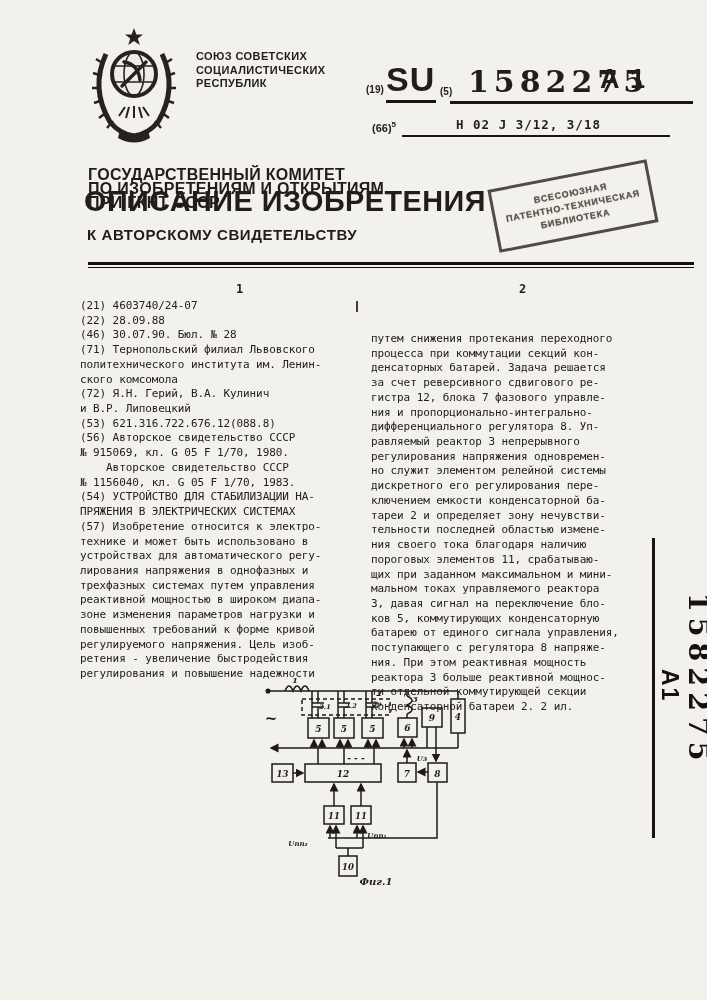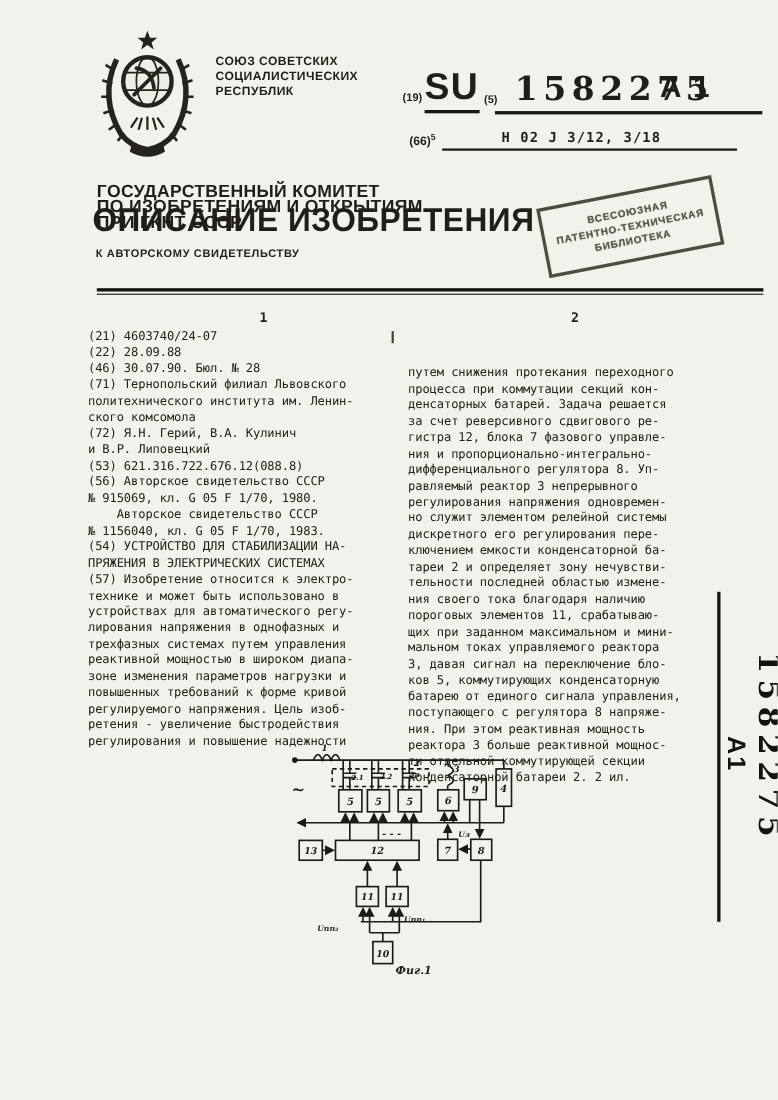--- a/index.html
+++ b/index.html
@@ -22,21 +22,21 @@
     font-size:30px; font-weight:bold; letter-spacing:5px; }
   .kind-code { left:600px; top:64px; font-size:27px; font-weight:bold; letter-spacing:2px; }
   .rule { background:#181512; }
   .ipc-label { left:372px; top:120px; font-size:11px; font-weight:bold; }
   .ipc-value { left:428px; top:117px; font-size:12.5px; font-weight:bold;
     font-family:"DejaVu Sans Mono", monospace; letter-spacing:1px;margin-left:28px; }
   .committee { left:88px; top:140px; font-size:16px; font-weight:bold;
     line-height:14px; white-space:pre; letter-spacing:0.3px;margin-top:28px; }
   .doc-title { left:84px; top:184px; font-size:30px; font-weight:bold;
     letter-spacing:0.5px; transform:scaleX(0.96); transform-origin:left; white-space:nowrap; }
-  .doc-subtitle { left:87px; top:226px; font-size:10px; font-weight:bold; letter-spacing:0.6px;text-align:right; }
+  .doc-subtitle { left:87px; top:226px; font-size:15px; font-weight:bold; letter-spacing:0.6px;text-align:right; }
 
   .stamp { left:492px; top:174px; width:162px; height:64px;
     border:3px solid #39362f; transform:rotate(-11deg);
     display:flex; align-items:center; justify-content:center;
     color:#46423a; opacity:0.88; }
   .stamp-text { font-size:9px; font-weight:bold; letter-spacing:0.8px;
     white-space:pre; text-align:center; line-height:13px;
     text-shadow:0 0 1px #6b675e; }
 
   .divider { left:88px; top:262px; width:606px; height:6px;

